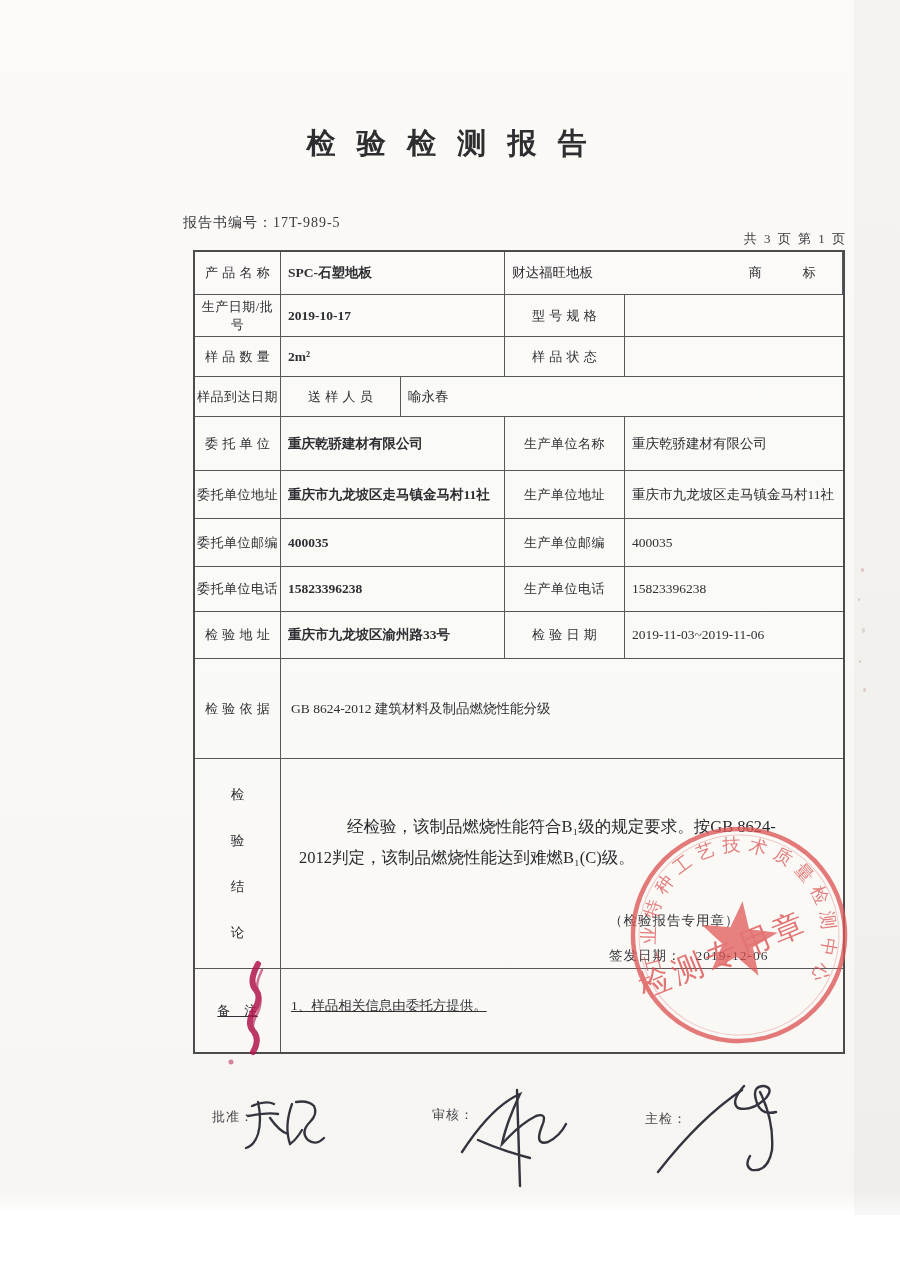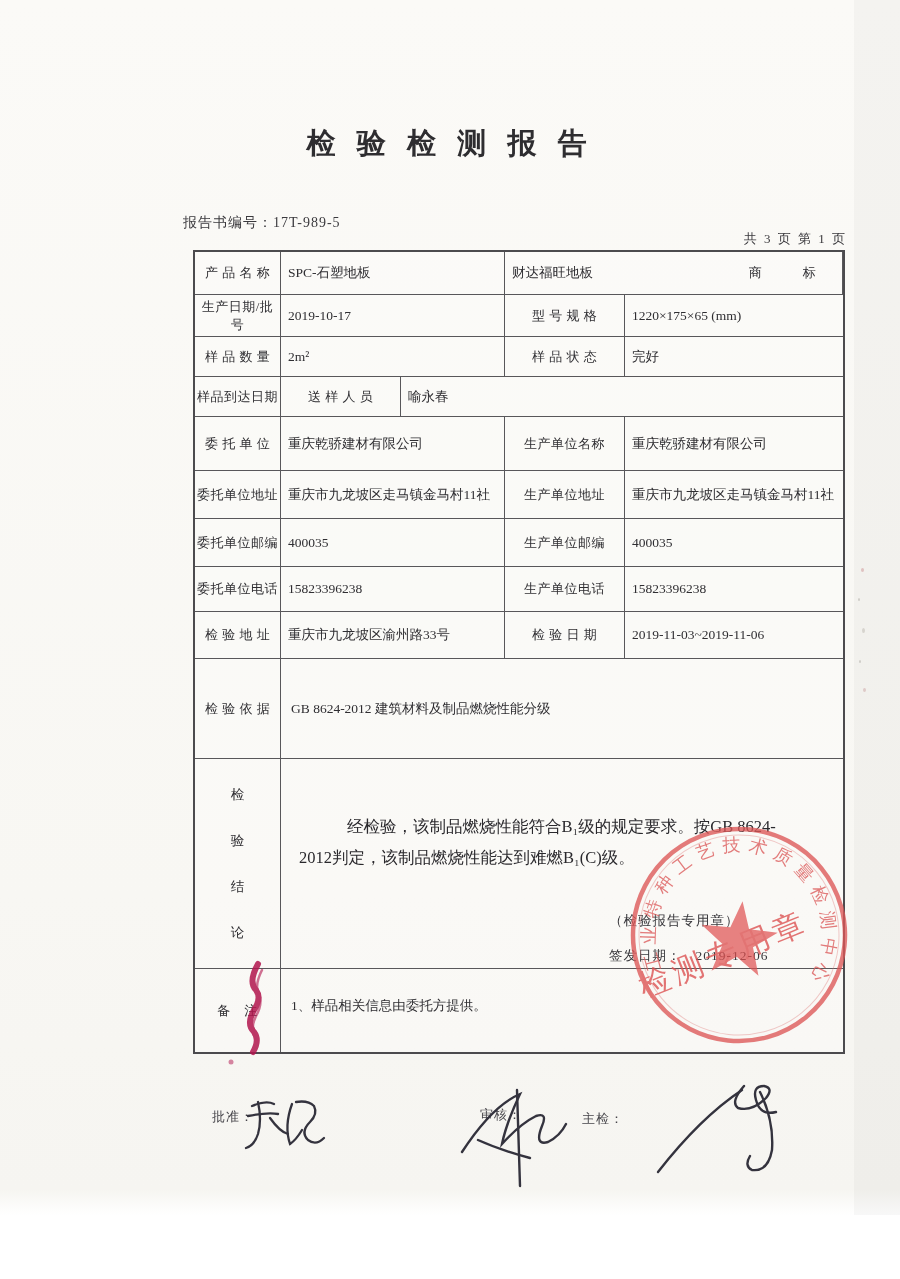--- a/index.html
+++ b/index.html
@@ -14,42 +14,42 @@
     position:absolute;top:124px;left:0;width:100%;text-align:center;
     font-size:29px;font-weight:700;letter-spacing:7px;color:#2e2d30;
   }
   .report-no{position:absolute;left:183px;top:214px;font-size:14px;letter-spacing:1px;color:#3a393d;}
   .pagination{position:absolute;right:53px;top:230px;font-size:13px;letter-spacing:2px;color:#3a393d;}
   .tbl{
     position:absolute;left:193px;top:250px;width:652px;
     border:2px solid #4c4b4e;box-sizing:border-box;background:rgba(255,255,255,0.25);
   }
   .trow{display:flex;border-bottom:1px solid #58575a;box-sizing:border-box;}
-  .trow:last-child{border-bottom:none;}
+  .trow:last-child{border-bottom:none;text-decoration:underline;}
   .cell{box-sizing:border-box;display:flex;align-items:center;overflow:hidden;}
   .c1{width:86px;border-right:1px solid #58575a;justify-content:center;padding:0 2px;}
-  .c2{width:224px;border-right:1px solid #58575a;padding:13px 7px;}
+  .c2{width:224px;border-right:1px solid #58575a;padding:13px 7px;font-weight:bold;}
   .c3{width:120px;border-right:1px solid #58575a;justify-content:center;padding:0 2px;}
   .c4{flex:1;padding:0 7px;}
   .label{font-size:13px;color:#2f2e32;letter-spacing:0.5px;text-align:center;}
   .value{font-size:13.5px;color:#2f2e32;white-space:nowrap;}
   .full-value{flex:1;padding:0 10px;}
   .vlabel{flex-direction:column;justify-content:center;gap:28px;}
   .vlabel span{font-size:13.5px;color:#2f2e32;}
   .concl-cell{position:relative;display:block;}
   .concl-text{position:absolute;left:18px;top:52px;width:555px;font-size:16.5px;line-height:31px;color:#2a292d;}
   .concl-line1{padding-left:48px;}
   .seal-note{position:absolute;left:328px;top:153px;font-size:13.5px;color:#39383c;letter-spacing:1px;}
   .issue-line{position:absolute;left:328px;top:178px;font-size:13.5px;color:#39383c;letter-spacing:1px;margin-top:10px;}
   .issue-line .val{margin-left:14px;}
   .remark-value{align-items:flex-start;padding-top:28px;font-size:13.5px;}
   .sig-label{position:absolute;font-size:13px;color:#46454a;letter-spacing:1px;}
   .lbl-approve{left:212px;top:1108px;}
-  .lbl-review{left:432px;top:1106px;margin-left:48px;}
-  .lbl-inspect{left:582px;top:1110px;}
+  .lbl-review{left:432px;top:1106px;}
+  .lbl-inspect{left:645px;top:1110px;}
   .overlay{position:absolute;left:0;top:0;width:900px;height:1279px;pointer-events:none;}
   .stamp-box{position:absolute;left:617px;top:815px;width:244px;height:244px;pointer-events:none;}
   .speck{position:absolute;border-radius:50%;}
 </style>
 </head>
 <body>
 
 <div class="page">
 
   <div class="right-band"></div>
@@ -67,27 +67,25 @@
     <div class="trow" style="height:43px">
       <div class="cell c1 label">产 品 名 称</div>
       <div class="cell c2 value">SPC-石塑地板</div>
       <div class="cell c4 value">财达福旺地板</div>
       <div class="cell c3 label">商　　　标</div>
     </div>
     <div class="trow" style="height:42px">
       <div class="cell c1 label">生产日期/批号</div>
       <div class="cell c2 value">2019-10-17</div>
       <div class="cell c3 label">型 号 规 格</div>
-      <div class="cell c4 value">1220×175×65 (mm)</div>
     </div>
     <div class="trow" style="height:40px">
       <div class="cell c1 label">样 品 数 量</div>
       <div class="cell c2 value">2m²</div>
       <div class="cell c3 label">样 品 状 态</div>
-      <div class="cell c4 value">完好</div>
     </div>
     <div class="trow" style="height:40px">
       <div class="cell c1 label">样品到达日期</div>
       <div class="cell c3 label">送 样 人 员</div>
       <div class="cell c4 value">喻永春</div>
     </div>
     <div class="trow" style="height:54px">
       <div class="cell c1 label">委 托 单 位</div>
       <div class="cell c2 value">重庆乾骄建材有限公司</div>
       <div class="cell c3 label">生产单位名称</div>

